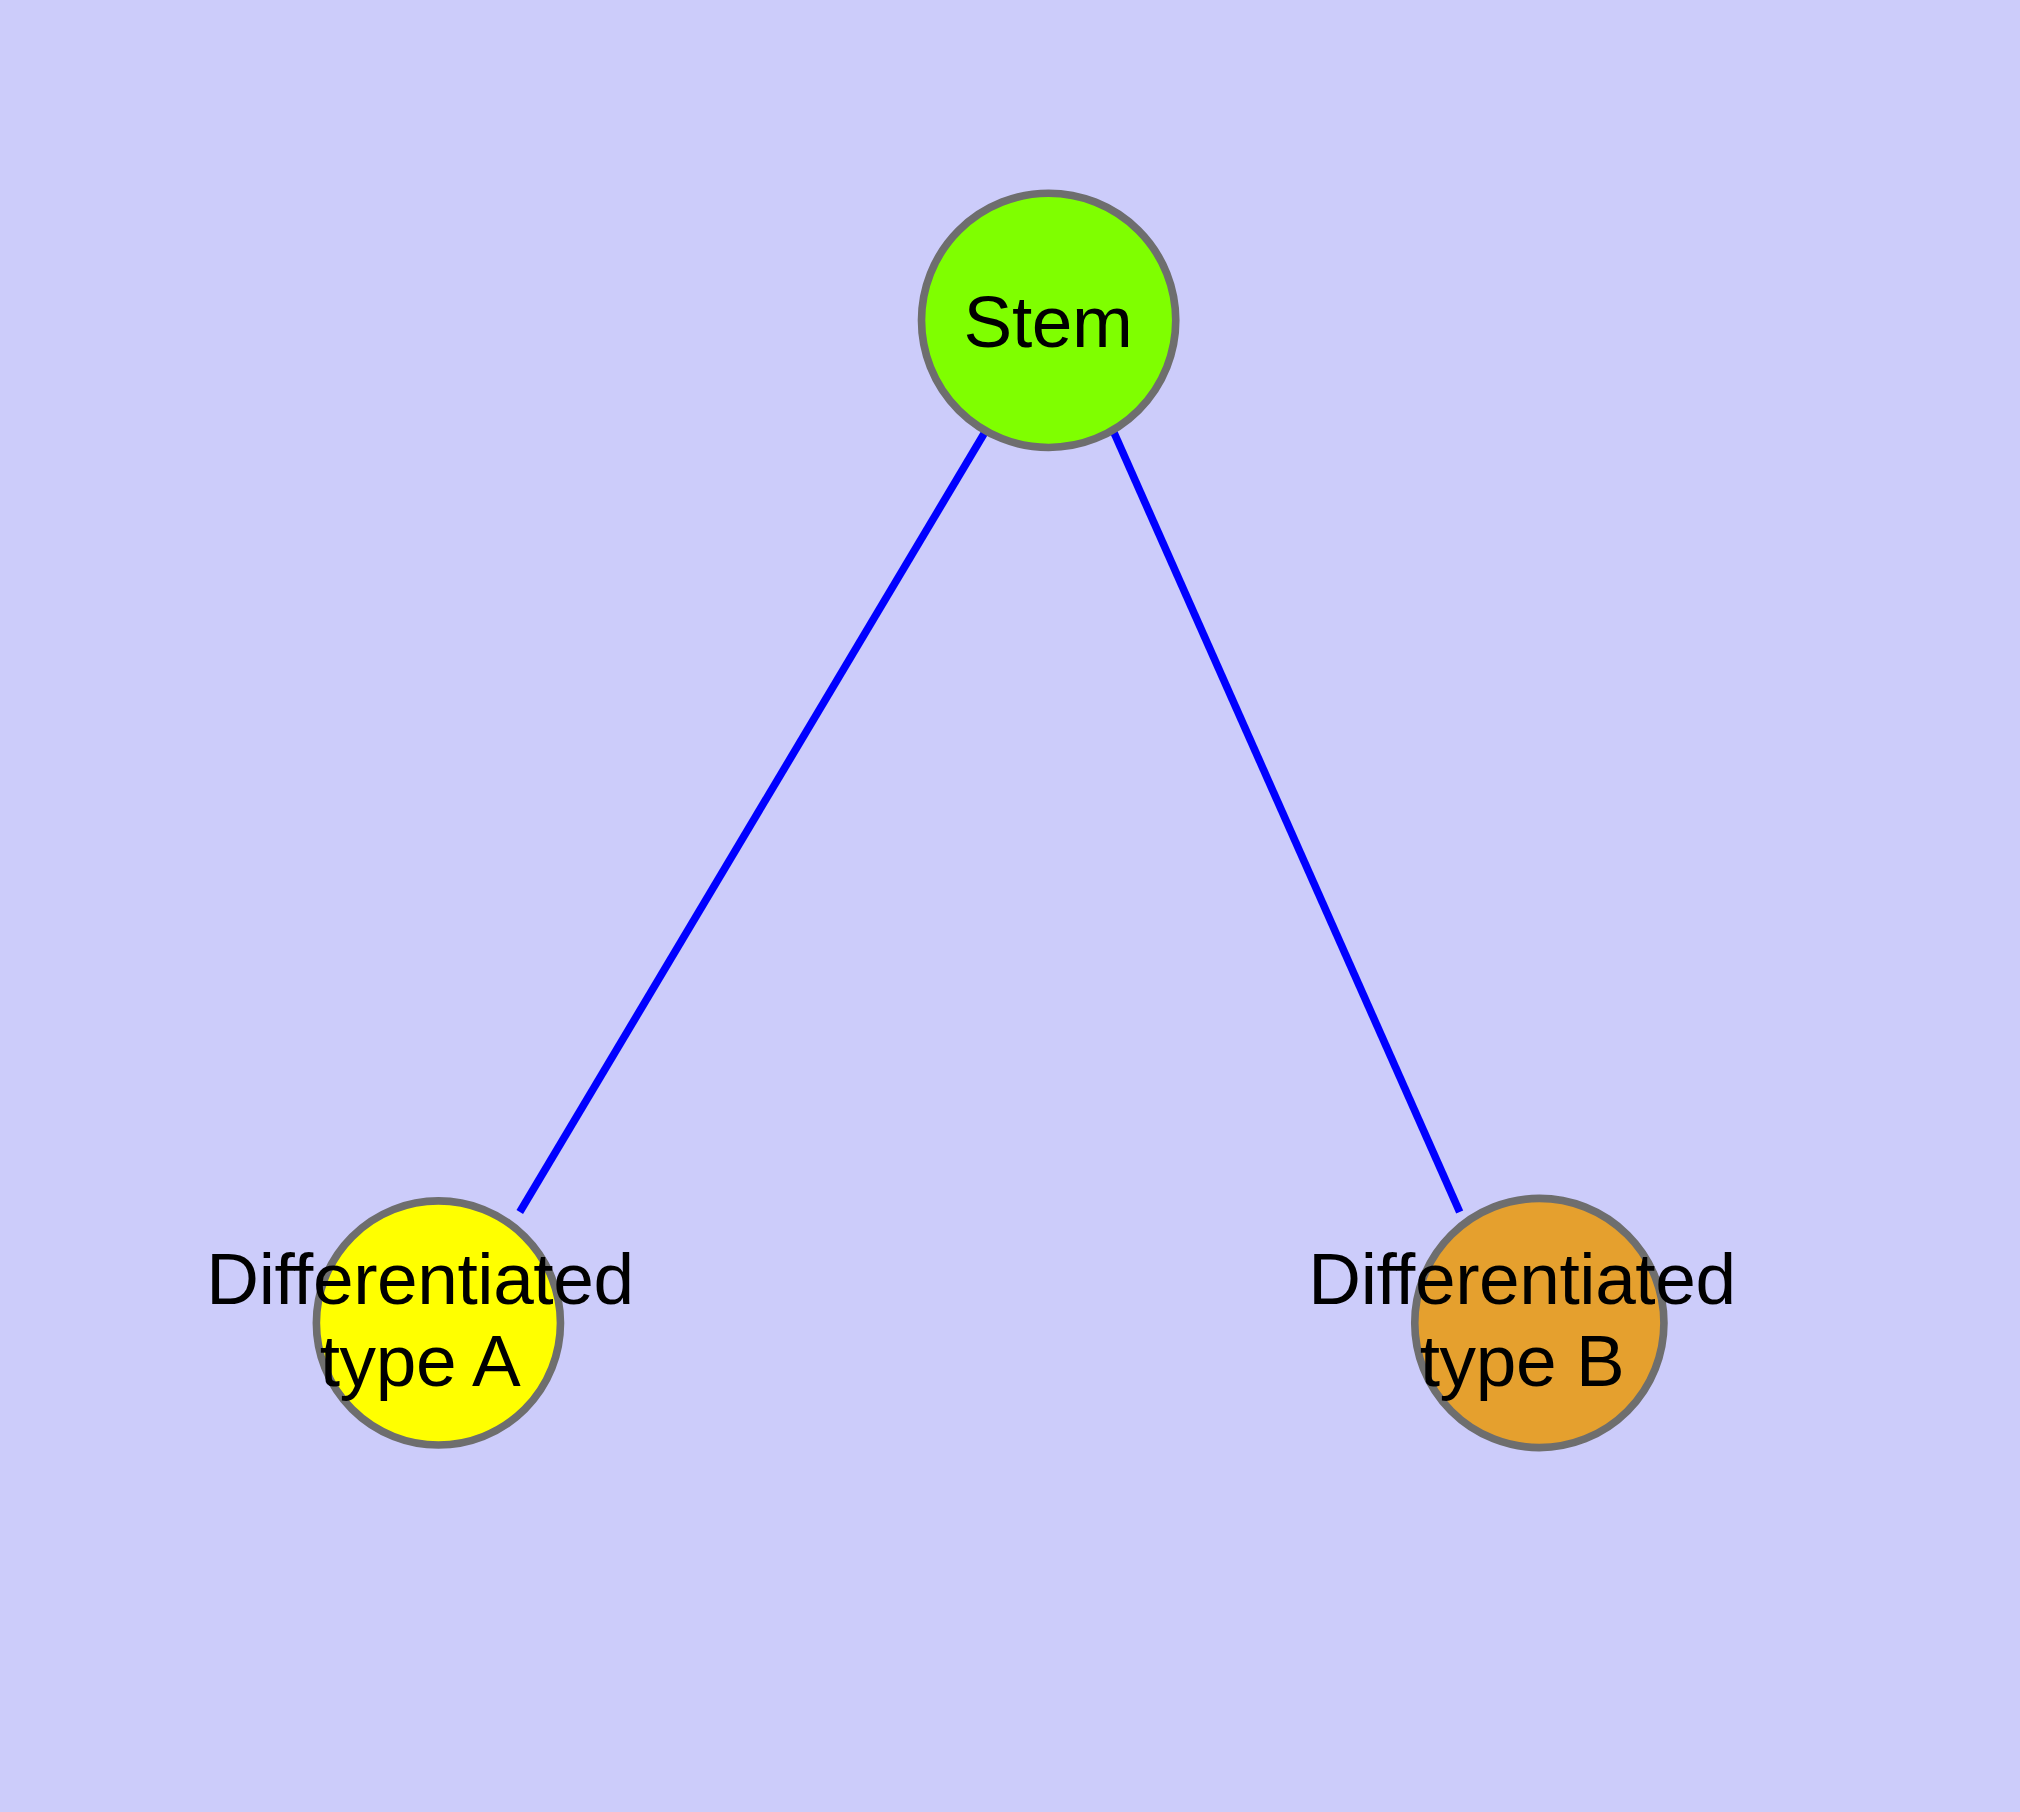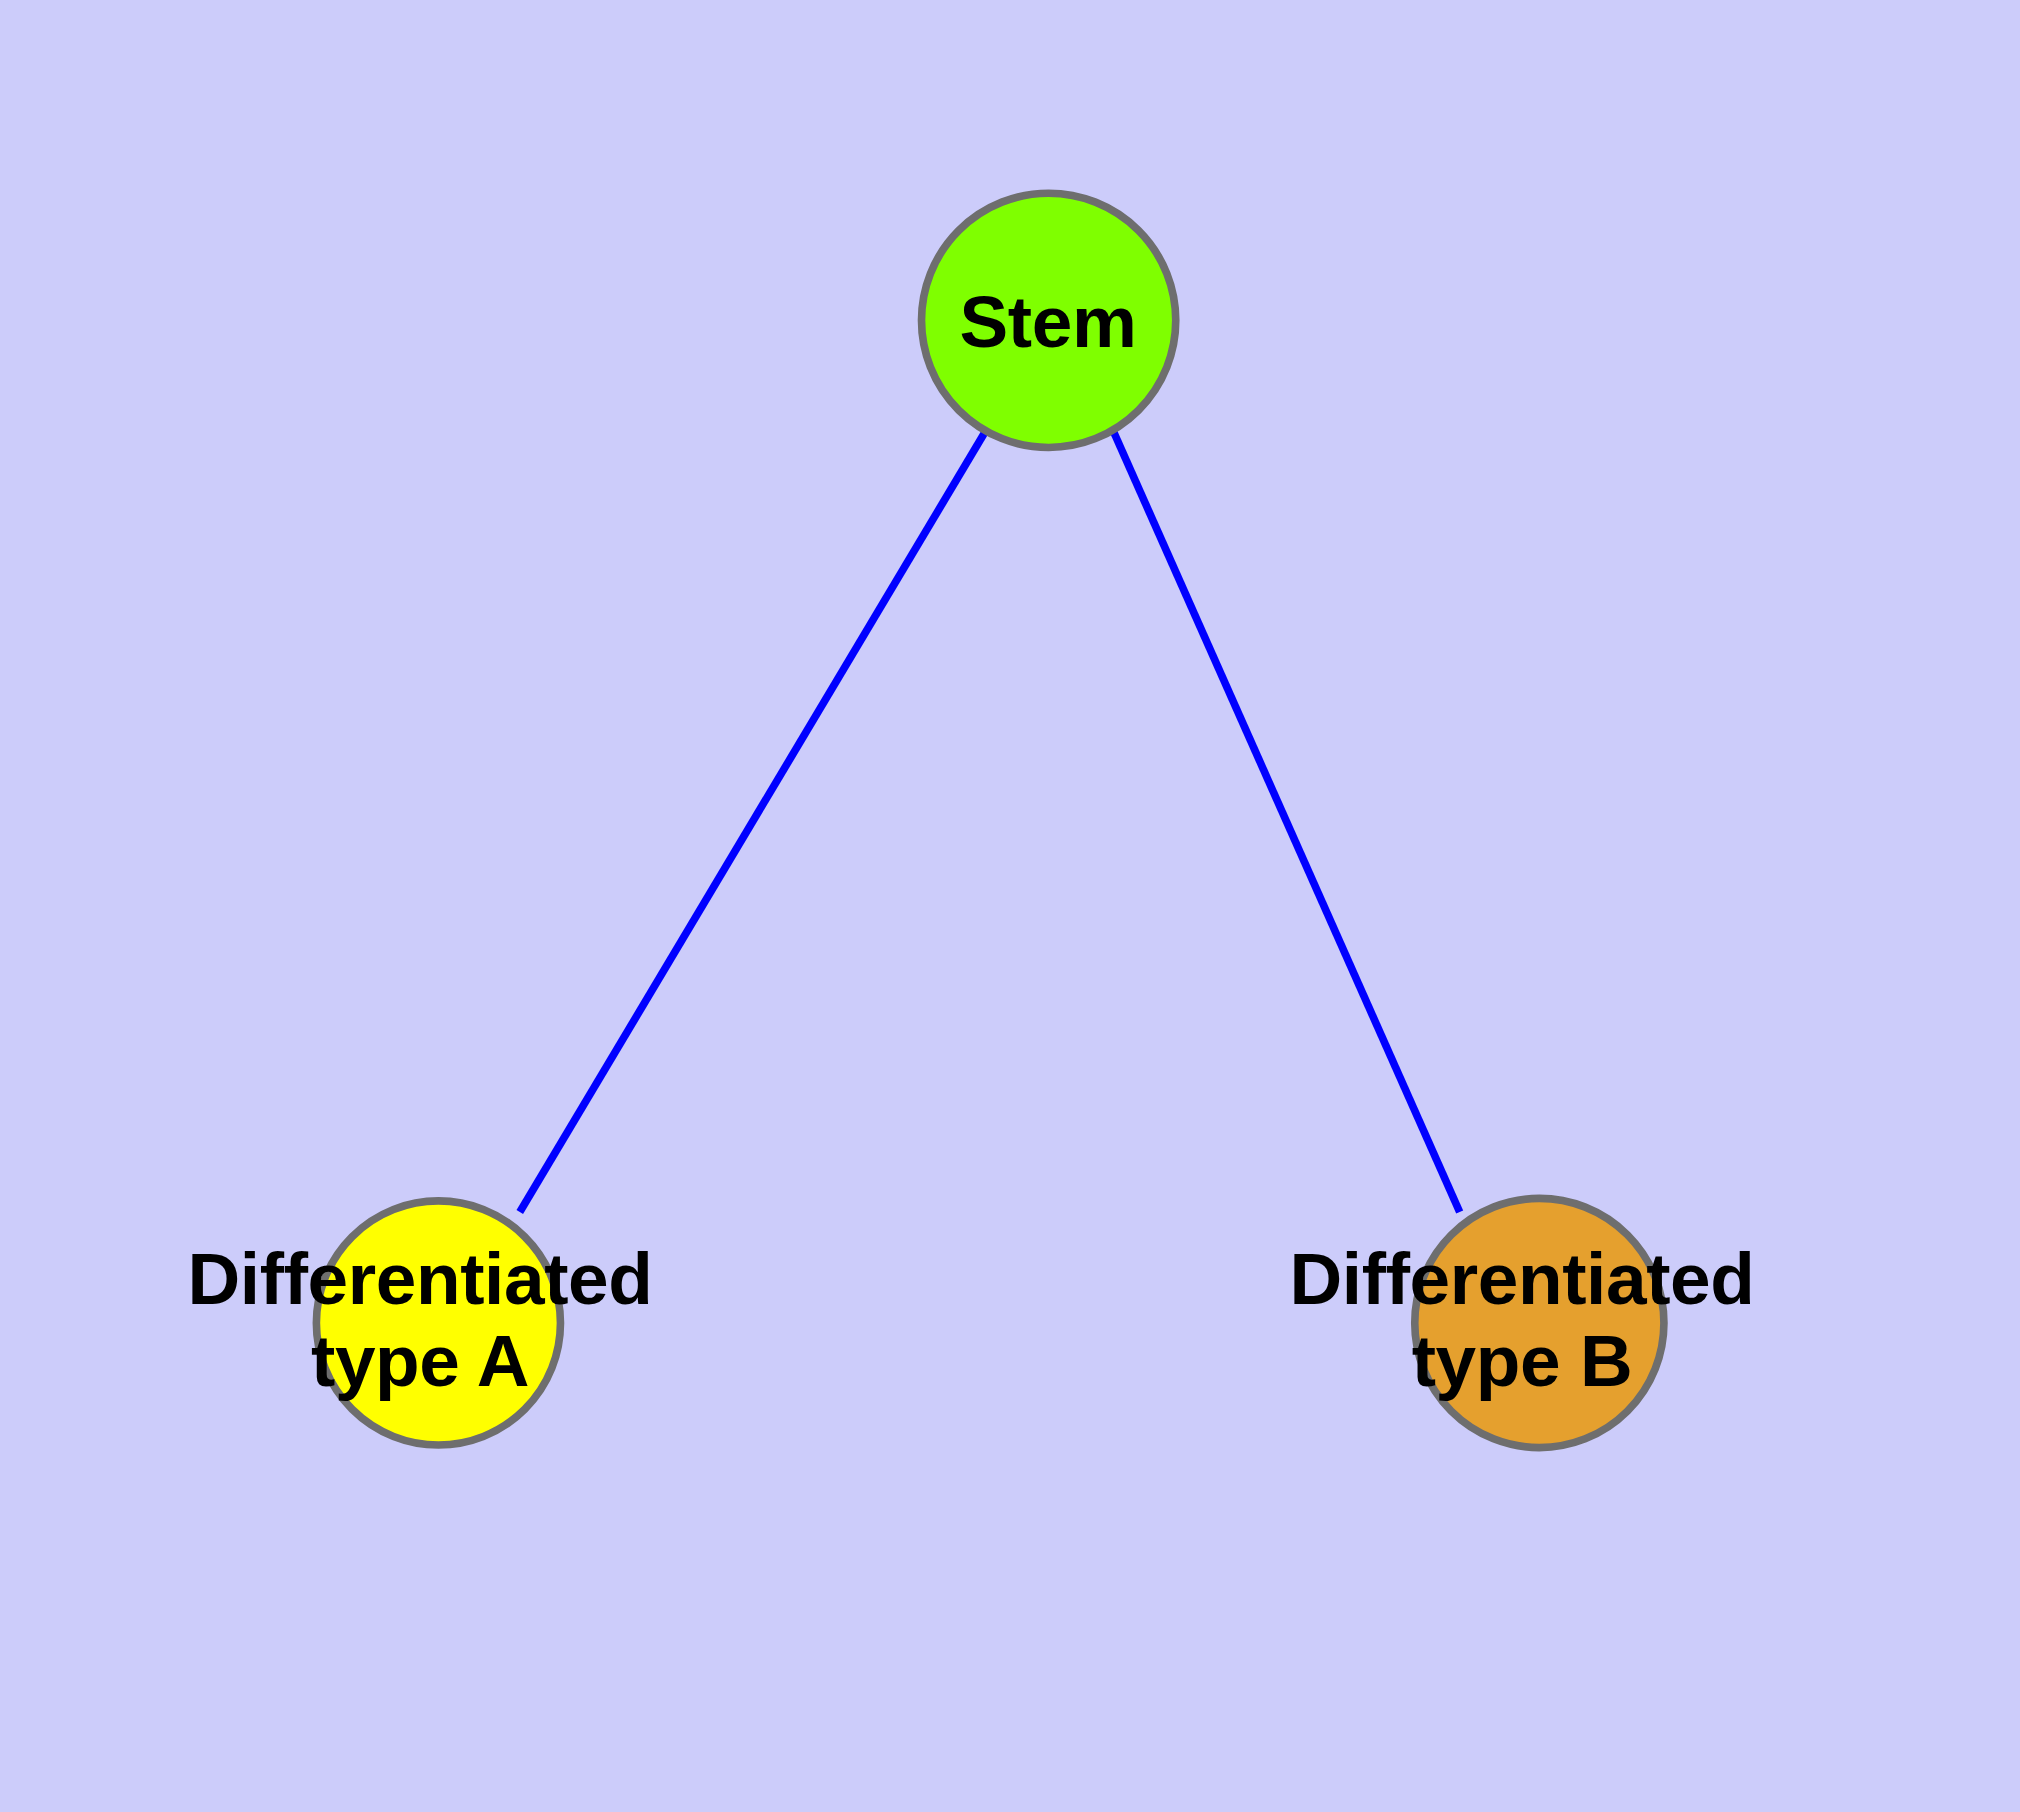--- a/index.html
+++ b/index.html
@@ -25,21 +25,21 @@
   #graph-svg {
     position: absolute;
     left: 0;
     top: 0;
     width: 2021px;
     height: 1812px;
   }
   .node-label {
     position: absolute;
     color: #000000;
-    font-weight: bold;
+    font-weight: normal;
     text-align: center;
     white-space: pre;
     line-height: 1.12;
     letter-spacing: -0.4px;
     transform: translate(-50%, -50%);
     pointer-events: none;
   }
   #label-stem {
     font-size: 73px;
     left: 1048px;

